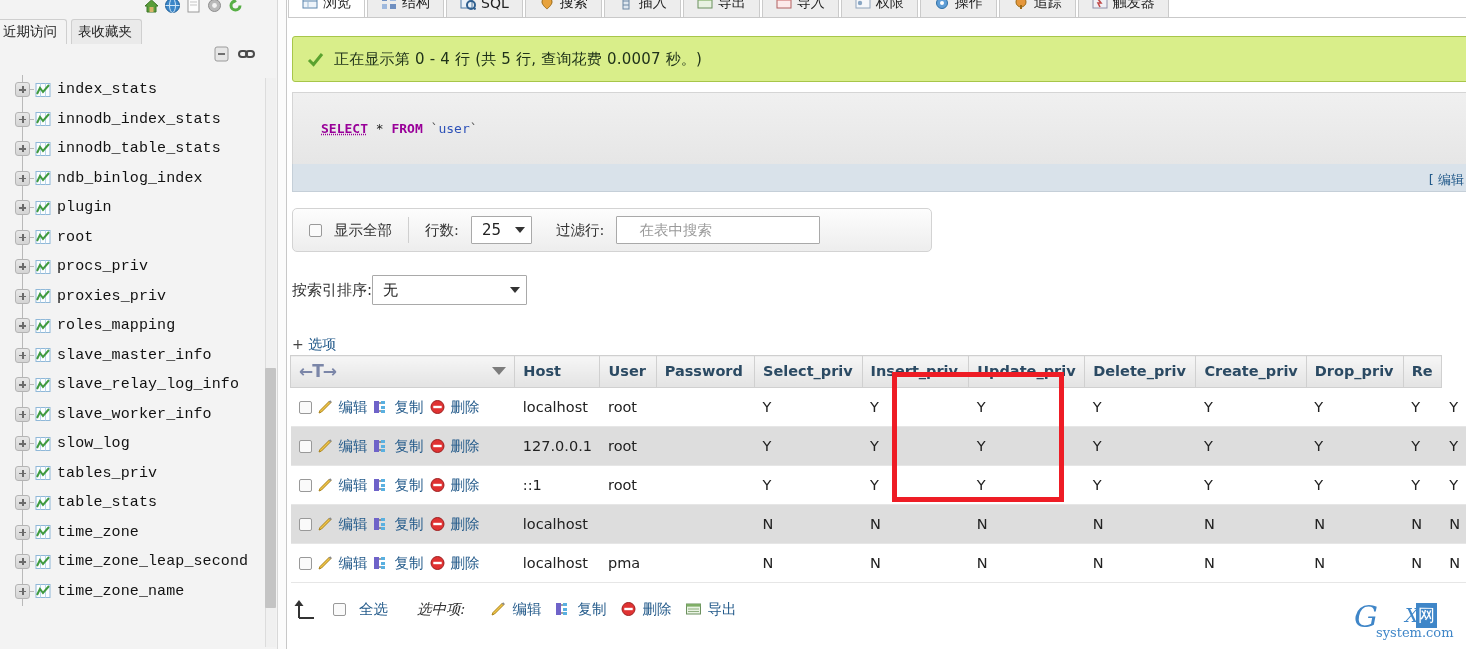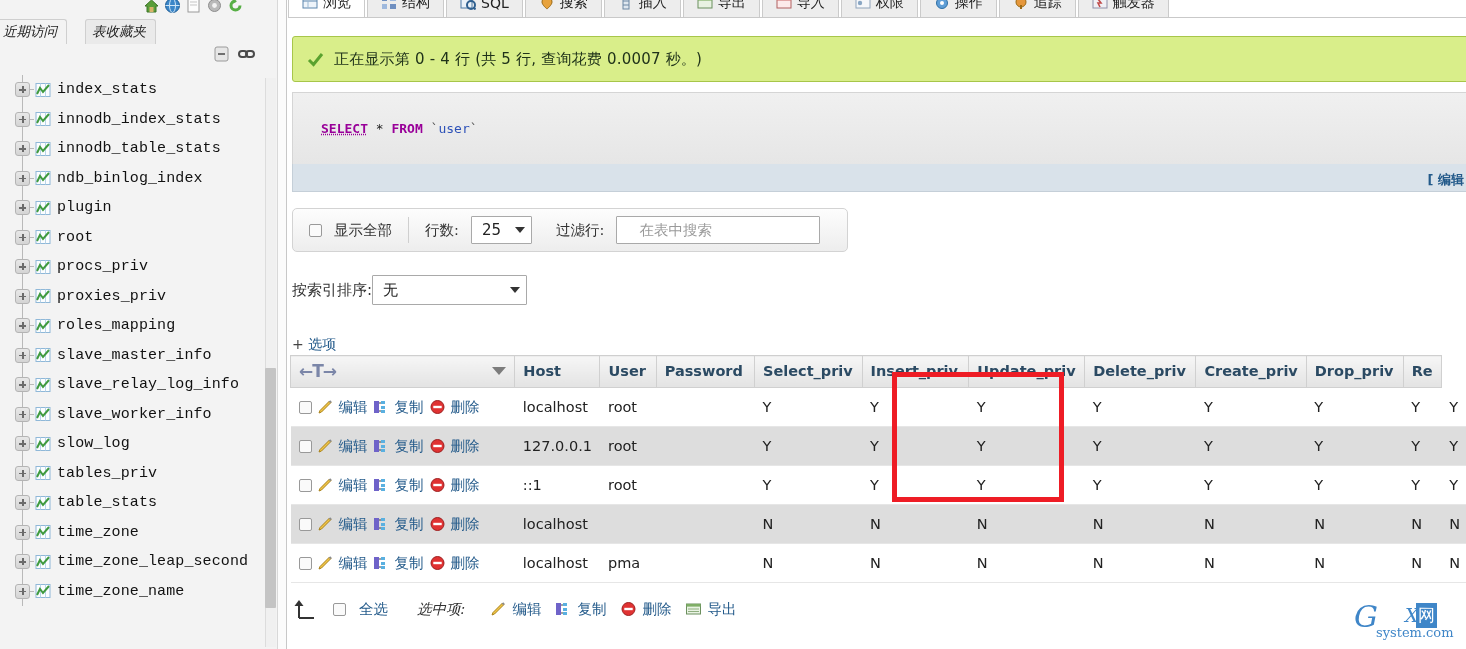--- a/index.html
+++ b/index.html
@@ -22,21 +22,21 @@
     overflow: hidden;
   }
   #sidebar-iconbar {
     position: absolute; left: 0; top: -6px; width: 287px; height: 20px;
     display: flex; align-items: flex-end; justify-content: center; gap: 4px;
     padding-left: 100px;
   }
   .side-ic { width: 17px; height: 17px; display: inline-block; position: relative; }
   #tabs-recent {
     position: absolute; left: 0; top: 18px; width: 287px; height: 26px;
-    display: flex; align-items: flex-end; gap: 18px; font-style: italic;
+    display: flex; align-items: flex-end; gap: 4px;
   }
   .rtab {
     font-size: 13.5px; color: #222; padding: 3px 9px 4px 6px;
     background: #eaeaea; border: 1px solid #cfcfcf; border-bottom: none;
     border-radius: 3px 3px 0 0; line-height: 1.25;
     white-space: nowrap;
   }
   .rtab.first { border-left: none; border-radius: 0 3px 0 0; padding-left: 3px; background: #f3f3f3; }
   #recent-toolrow {
     position: absolute; right: 30px; top: 46px; display: flex; gap: 7px; align-items: center;
@@ -129,25 +129,25 @@
   .kw.u { text-decoration: underline; text-decoration-style: dotted; }
   .ast { color: #222; }
   .ident { color: #2e52b8; }
   .bq { color: #555; }
   #sqlbar {
     position: absolute; left: 4px; top: 164px; right: -40px; height: 28px;
     background: #d9e2ea; border: 1px solid #c5cfd8; border-top: none;
   }
   #edit-link {
     position: absolute; right: 2px; top: 171px;
-    font-size: 13px; color: #235a8a; white-space: nowrap; font-weight: bold;
+    font-size: 13px; color: #235a8a; white-space: nowrap;
   }
 
   #optbar {
-    position: absolute; left: 292px; top: 208px; width: 556px; height: 44px;
+    position: absolute; left: 292px; top: 208px; width: 640px; height: 44px;
     background: linear-gradient(#fdfdfd,#ededed);
     border: 1px solid #d3d3d3; border-radius: 5px;
     display: flex; align-items: center; padding: 0 16px; gap: 12px;
   }
   #optbar.inmain { left: 4px; }
   .cb {
     width: 13px; height: 13px; border: 1px solid #999; border-radius: 2px;
     background: #fafafa; display: inline-block; flex: 0 0 auto;
   }
   .obl { font-size: 14.5px; color: #333; white-space: nowrap; }

